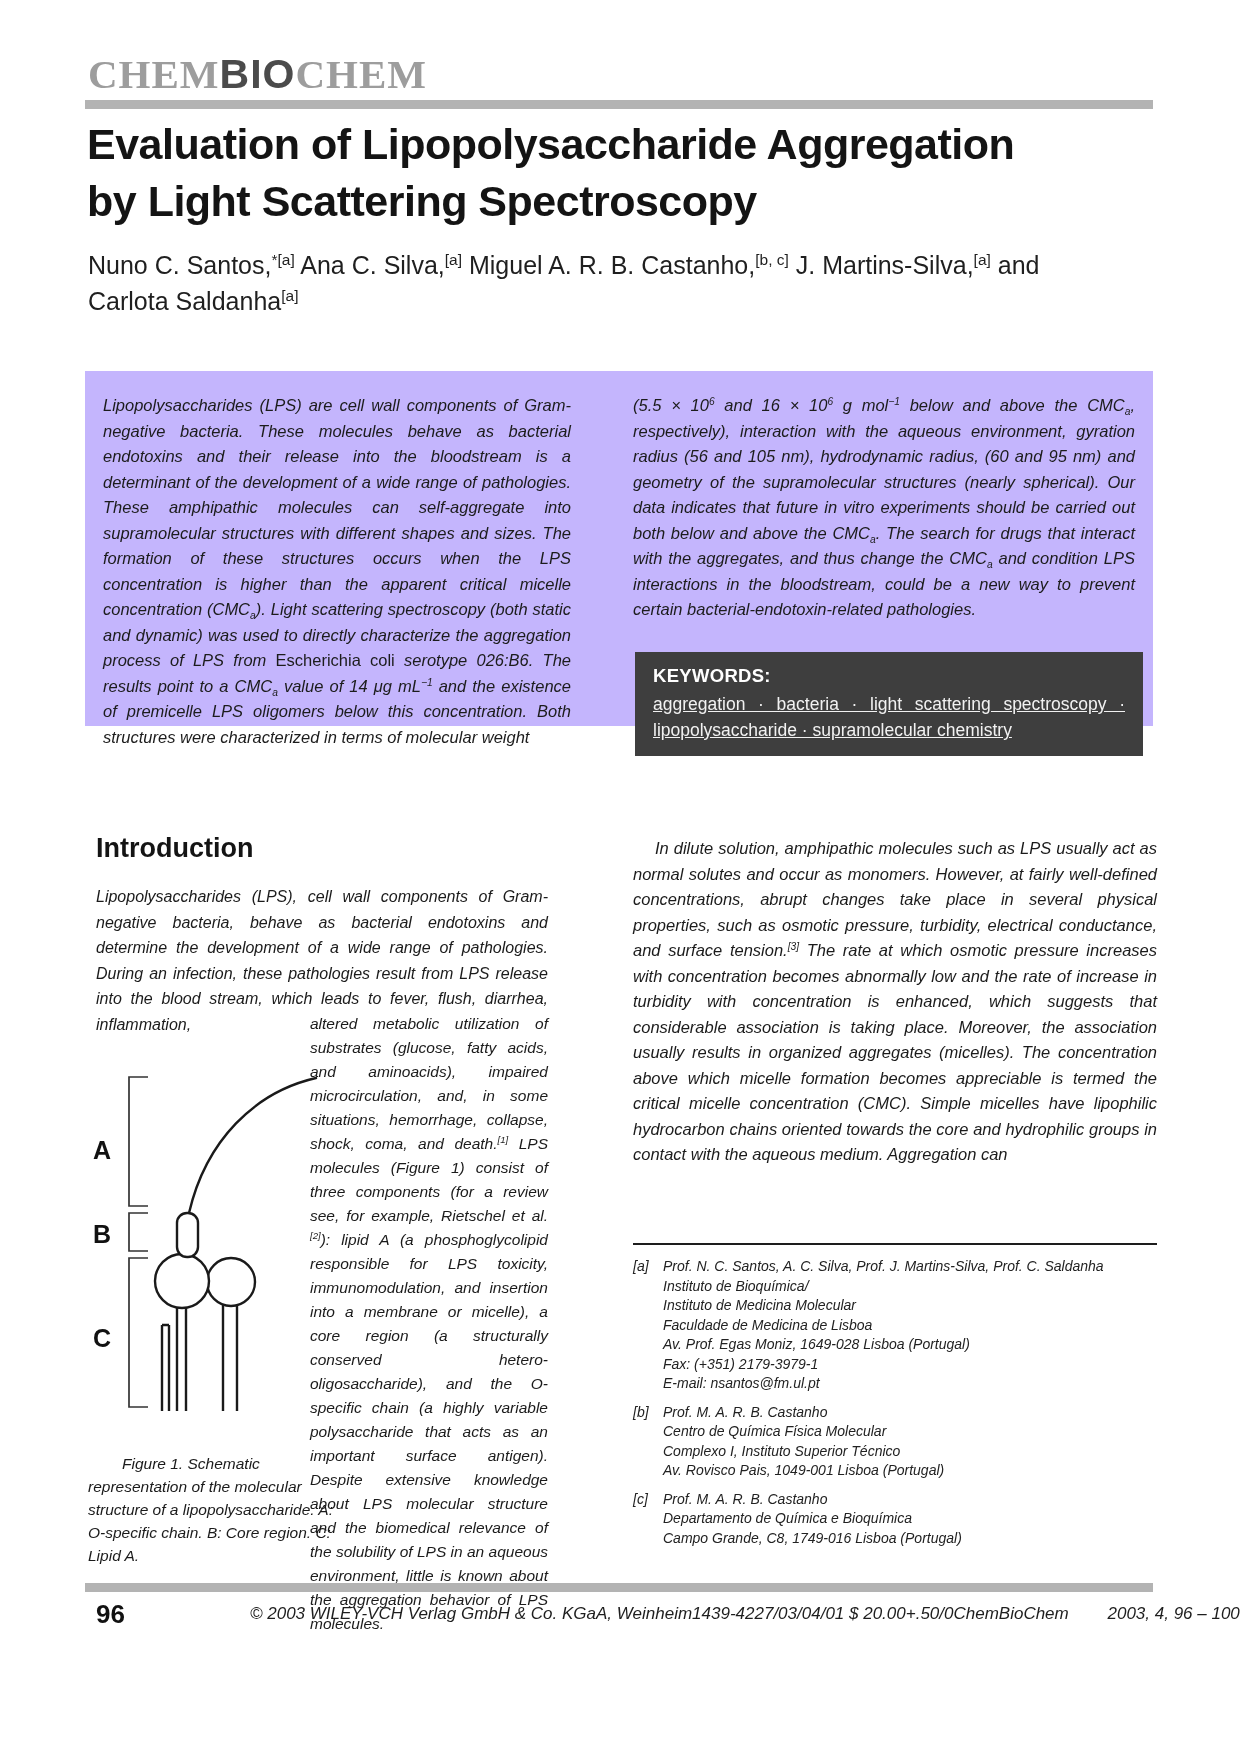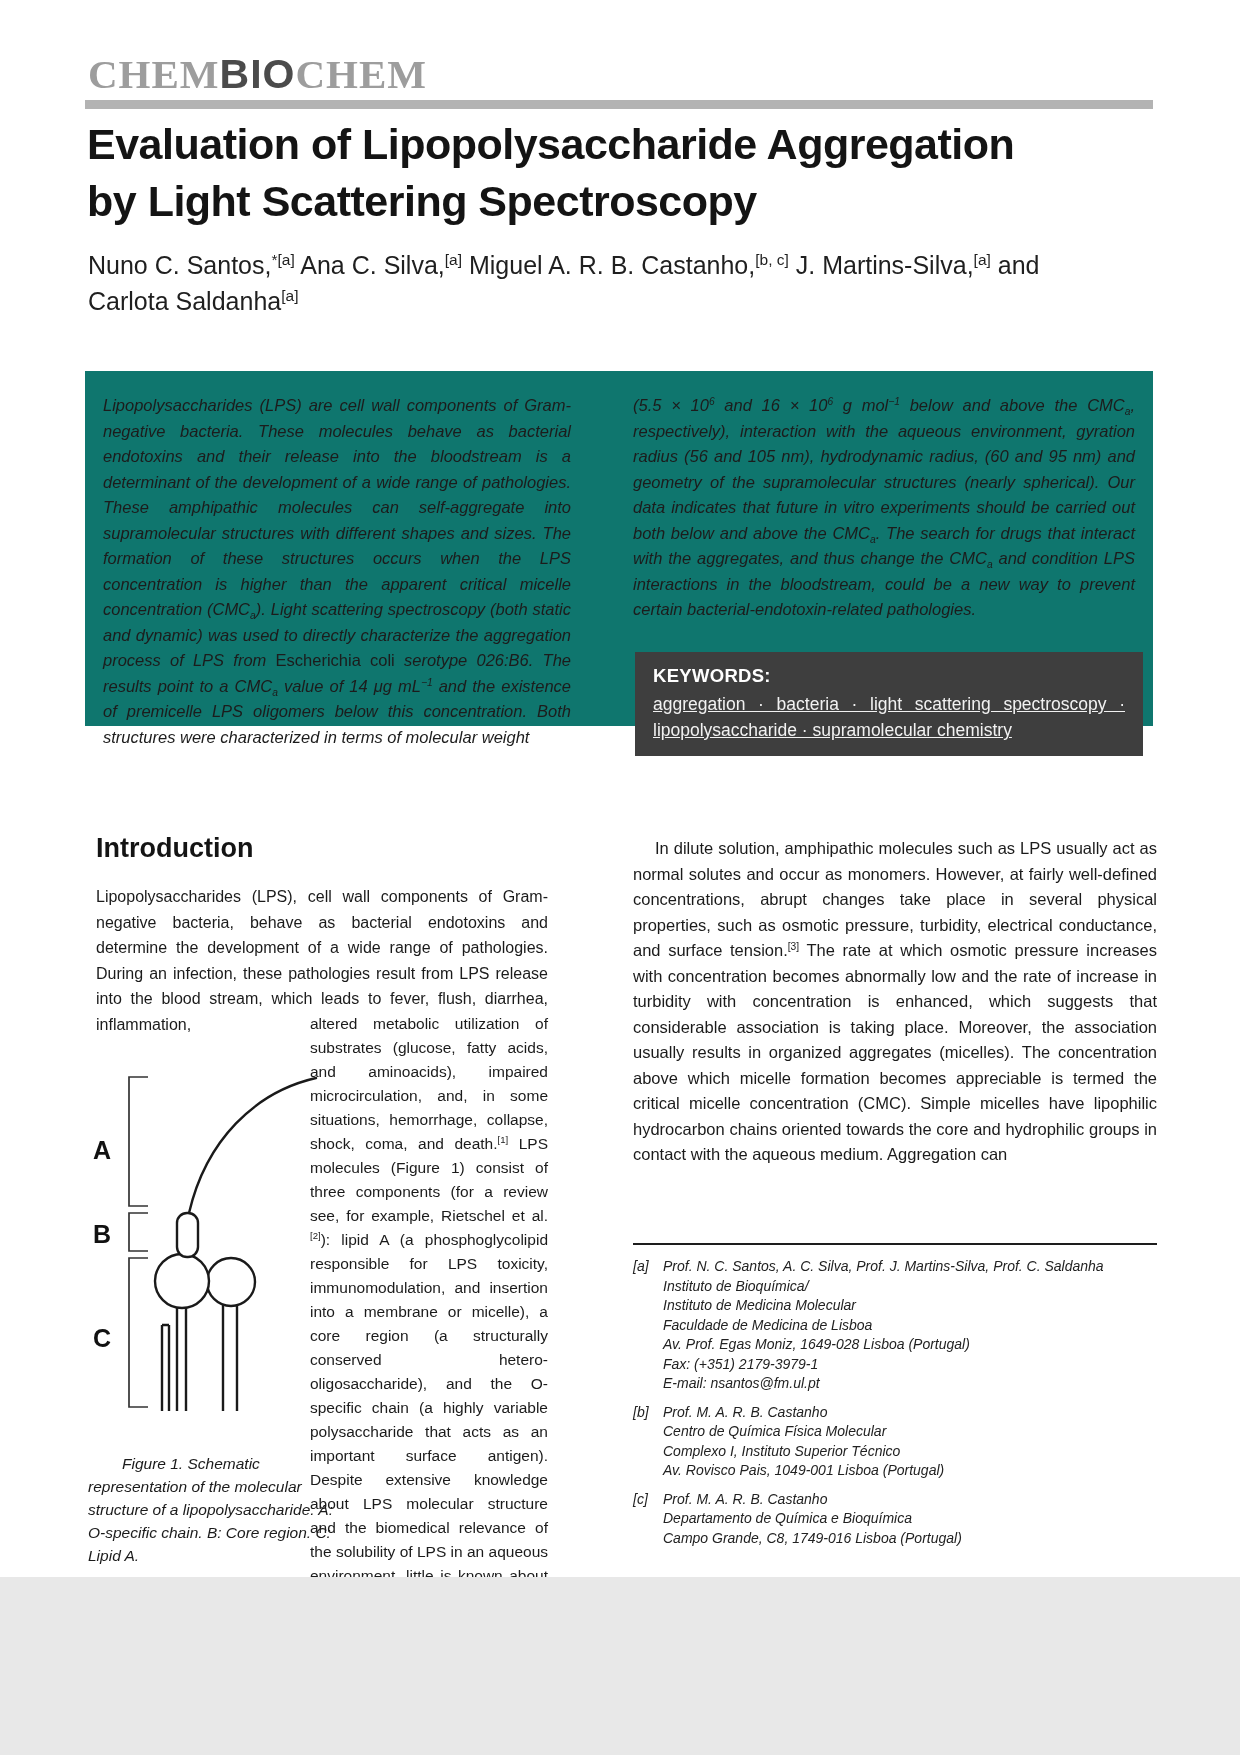--- a/index.html
+++ b/index.html
@@ -1,51 +1,51 @@
 <!DOCTYPE html>
 <html lang="en"><head>
 <meta charset="utf-8">
 <style>
   * { margin:0; padding:0; box-sizing:border-box; }
   html,body { background:#e8e8e8; }
   .page {
-    position:relative; width:1240px; height:1577px; margin:0 auto;
+    position:relative; width:1240px; height:1755px; margin:0 auto;
     background:#ffffff; overflow:hidden; color:#1a1a1a;
     font-family:"Liberation Sans", sans-serif;
     padding-left:48px;
   }
   
   .masthead { position:absolute; left:88px; top:50px; font-size:41px; letter-spacing:1px; }
   .mast-serif { font-family:"Liberation Serif", serif; font-weight:bold; color:#9d9d9d; }
   .mast-bold  { font-family:"Liberation Sans", sans-serif; font-weight:800; color:#4b4b4b; }
   .rule-top { position:absolute; left:85px; top:100px; width:1068px; height:9px; background:#b3b3b3; }
   .rule-bottom { position:absolute; left:85px; top:1583px; width:1068px; height:9px; background:#b3b3b3; }
 
   
   .title { position:absolute; left:87px; top:116px; font-weight:bold; font-size:43px;
            line-height:57px; letter-spacing:-0.5px; color:#141414; }
   .title span { display:block; white-space:nowrap; }
   .authors { position:absolute; left:88px; top:247px; width:960px; font-size:25px; line-height:36px; color:#1f1f1f; }
 
   
-  .abstract-box { position:absolute; left:85px; top:371px; width:1068px; height:355px; background:#0f766e; }
+  .abstract-box { position:absolute; left:85px; top:371px; width:1068px; height:355px; background:#c4b5fd; }
   .abs-col { position:absolute; top:22px; font-style:italic; font-size:16.5px; line-height:25.5px;
              text-align:justify; color:#1c1c1c; }
   .abs-left  { left:18px;  width:468px; }
   .abs-right { left:548px; width:502px; }
 
   
   .keywords-box { position:absolute; left:635px; top:652px; width:508px; height:104px;
                   background:#3e3e3e; color:#ffffff; padding:13px 18px; }
   .kw-heading { font-weight:bold; font-size:18.5px; letter-spacing:0.3px; margin-bottom:4px; }
   .kw-line { font-size:17.5px; line-height:26px; text-align:justify; color:#f2f2f2;text-decoration:underline; }
 
   
   .intro-heading { position:absolute; left:96px; top:833px; font-size:27px; font-weight:bold; color:#141414; }
-  .body-p { text-align:justify; color:#1b1b1b; }
+  .body-p { text-align:justify; color:#1b1b1b;font-style:italic; }
   .left-p1 { position:absolute; left:96px; top:884px; width:452px; font-size:16px; line-height:25.5px; }
   .left-wrap { position:absolute; left:310px; top:1012px; width:238px; font-size:15.5px; line-height:24px;
                hyphens:auto; -webkit-hyphens:auto; }
   .right-p1 { position:absolute; left:633px; top:836px; width:524px; font-size:16.5px; line-height:25.5px;
               text-indent:22px; }
 
   
   .figure-svg { position:absolute; left:85px; top:1055px; }
   .fig-caption { position:absolute; left:88px; top:1452px; width:258px; font-style:italic;
                  font-size:15.5px; line-height:23px; color:#1b1b1b; }

